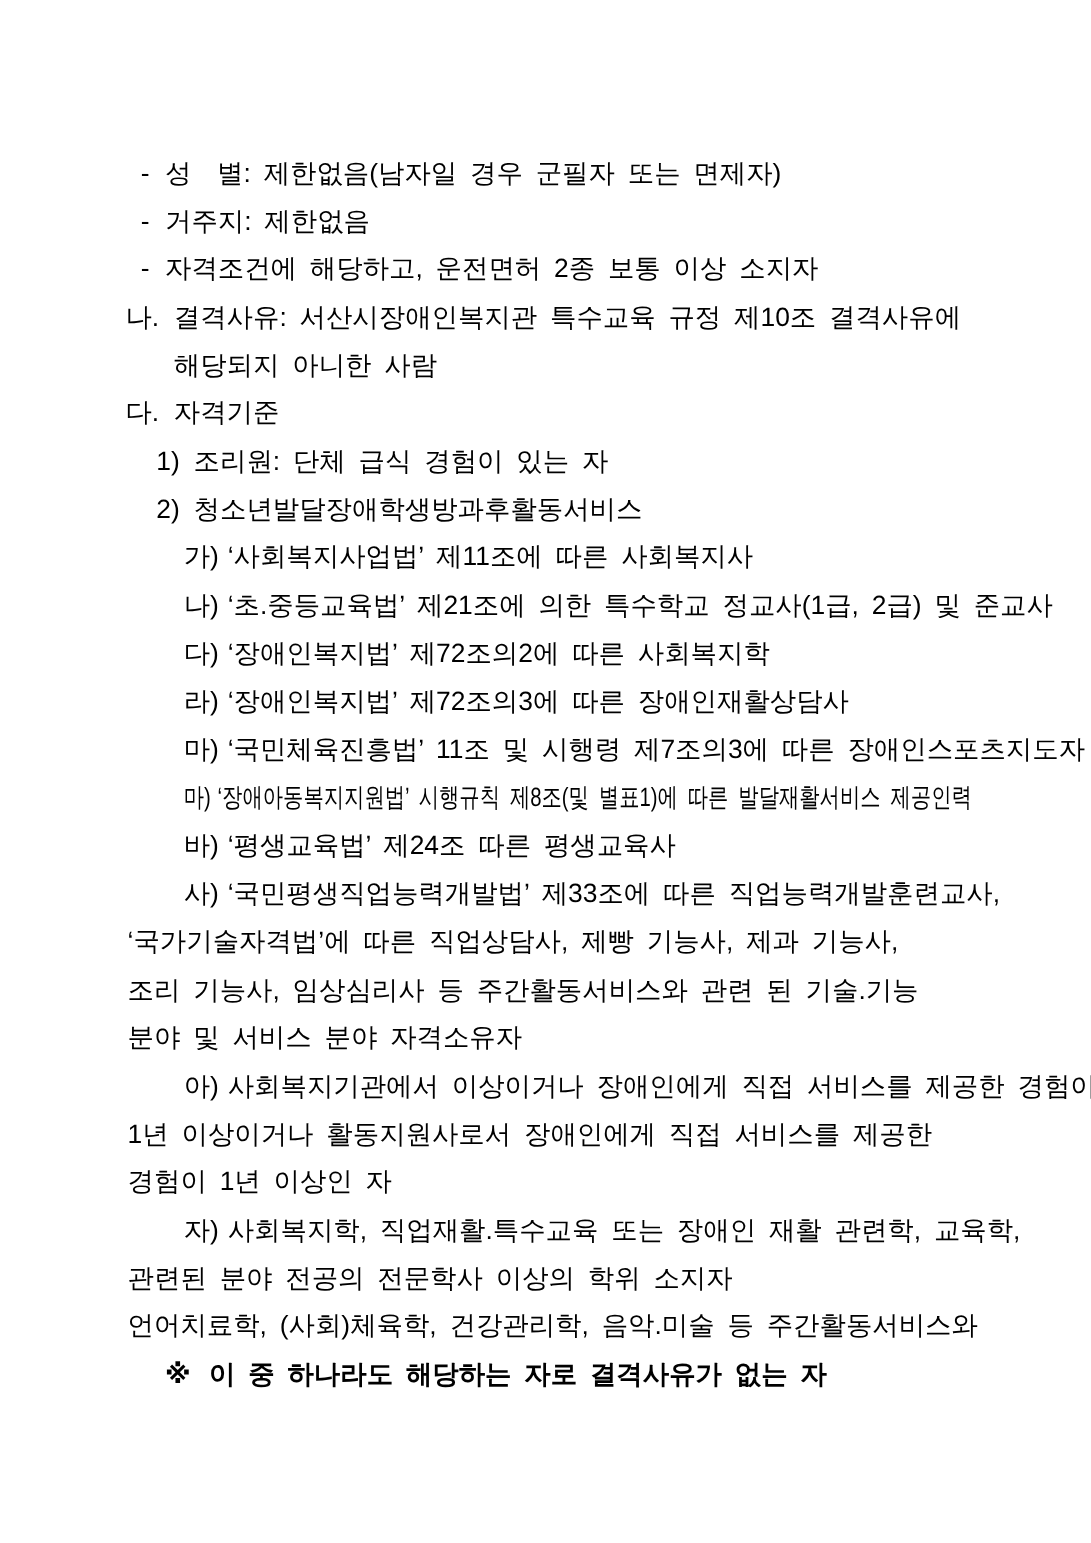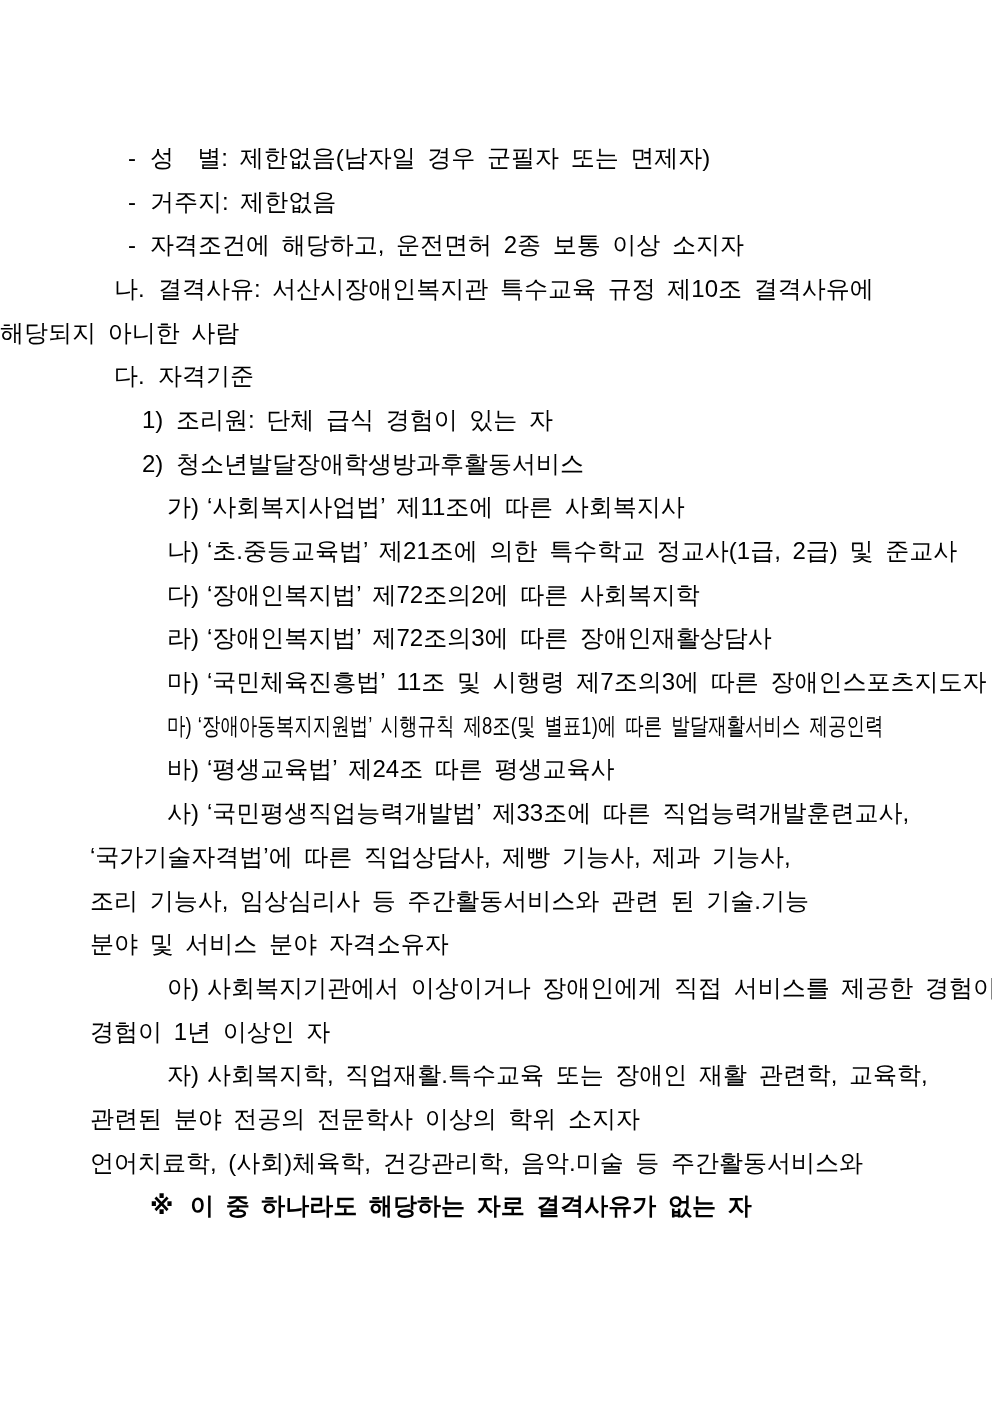--- a/index.html
+++ b/index.html
@@ -39,26 +39,26 @@
   }
   .text {
     flex: 0 0 auto;
     white-space: pre-wrap;
   }
   
   .lv-dash { padding-left: 128px; }
   .lv-dash .label { width: 22px; }
   .lv-ka   { padding-left: 114px; }
   .lv-ka .label { width: 44px; }
-  .cont-ka { }
+  .cont-ka { padding-left: 158px; }
   .lv-num  { padding-left: 142px; }
   .lv-num .label { width: 34px; }
   .lv-sub  { padding-left: 167px; }
   .lv-sub .label { width: 40px; }
-  .cont-sub { padding-left: 90px; }
+  .cont-sub { padding-left: 116px; }
   .lv-note { padding-left: 150px; }
   .lv-note .label { width: 40px; }
   
   .condensed .inner {
     transform: scaleX(0.77);
     transform-origin: 0 50%;
   }
   .bold { font-weight: 700; }
 </style>
 </head>
@@ -139,20 +139,23 @@
   </div>
 
   <div class="line cont-sub">
     <span class="inner"><span class="text">분야 및 서비스 분야 자격소유자</span></span>
   </div>
 
   <div class="line lv-sub">
     <span class="inner"><span class="label">아)</span><span class="text">사회복지기관에서 이상이거나 장애인에게 직접 서비스를 제공한 경험이</span></span>
   </div>
 
+  <div class="line cont-sub">
+    <span class="inner"><span class="text">1년 이상이거나 활동지원사로서 장애인에게 직접 서비스를 제공한</span></span>
+  </div>
 
   <div class="line cont-sub">
     <span class="inner"><span class="text">경험이 1년 이상인 자</span></span>
   </div>
 
   <div class="line lv-sub">
     <span class="inner"><span class="label">자)</span><span class="text">사회복지학, 직업재활.특수교육 또는 장애인 재활 관련학, 교육학,</span></span>
   </div>
 
   <div class="line cont-sub">

